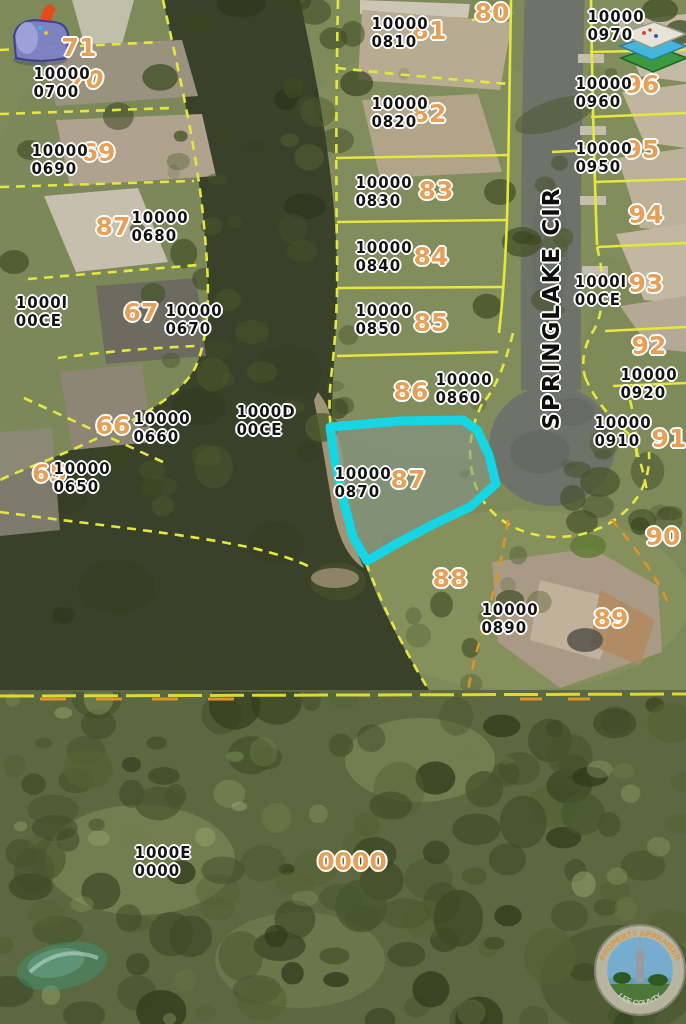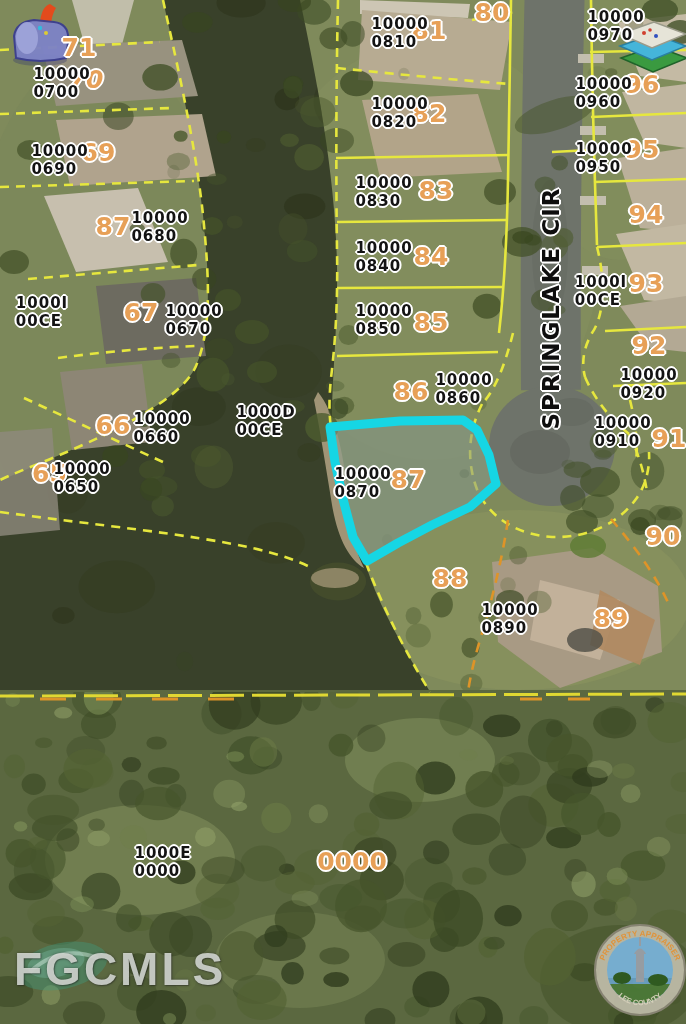--- a/index.html
+++ b/index.html
@@ -609,15 +609,14 @@
       <div class="lot" style="left: 649px; top: 345px;">92</div>
       <div class="lot" style="left: 646px; top: 283px;">93</div>
       <div class="lot" style="left: 646px; top: 214px;">94</div>
       <div class="lot" style="left: 642px; top: 149px;">95</div>
       <div class="lot" style="left: 642px; top: 84px;">96</div>
       <div class="lot" style="left: 352px; top: 861px;">0000</div>
     </div>
 
 <div class="street">SPRINGLAKE CIR</div>
 
-<div class="fgcmls">FGCMLS</div>
 
 </div>
 
 </body></html>

